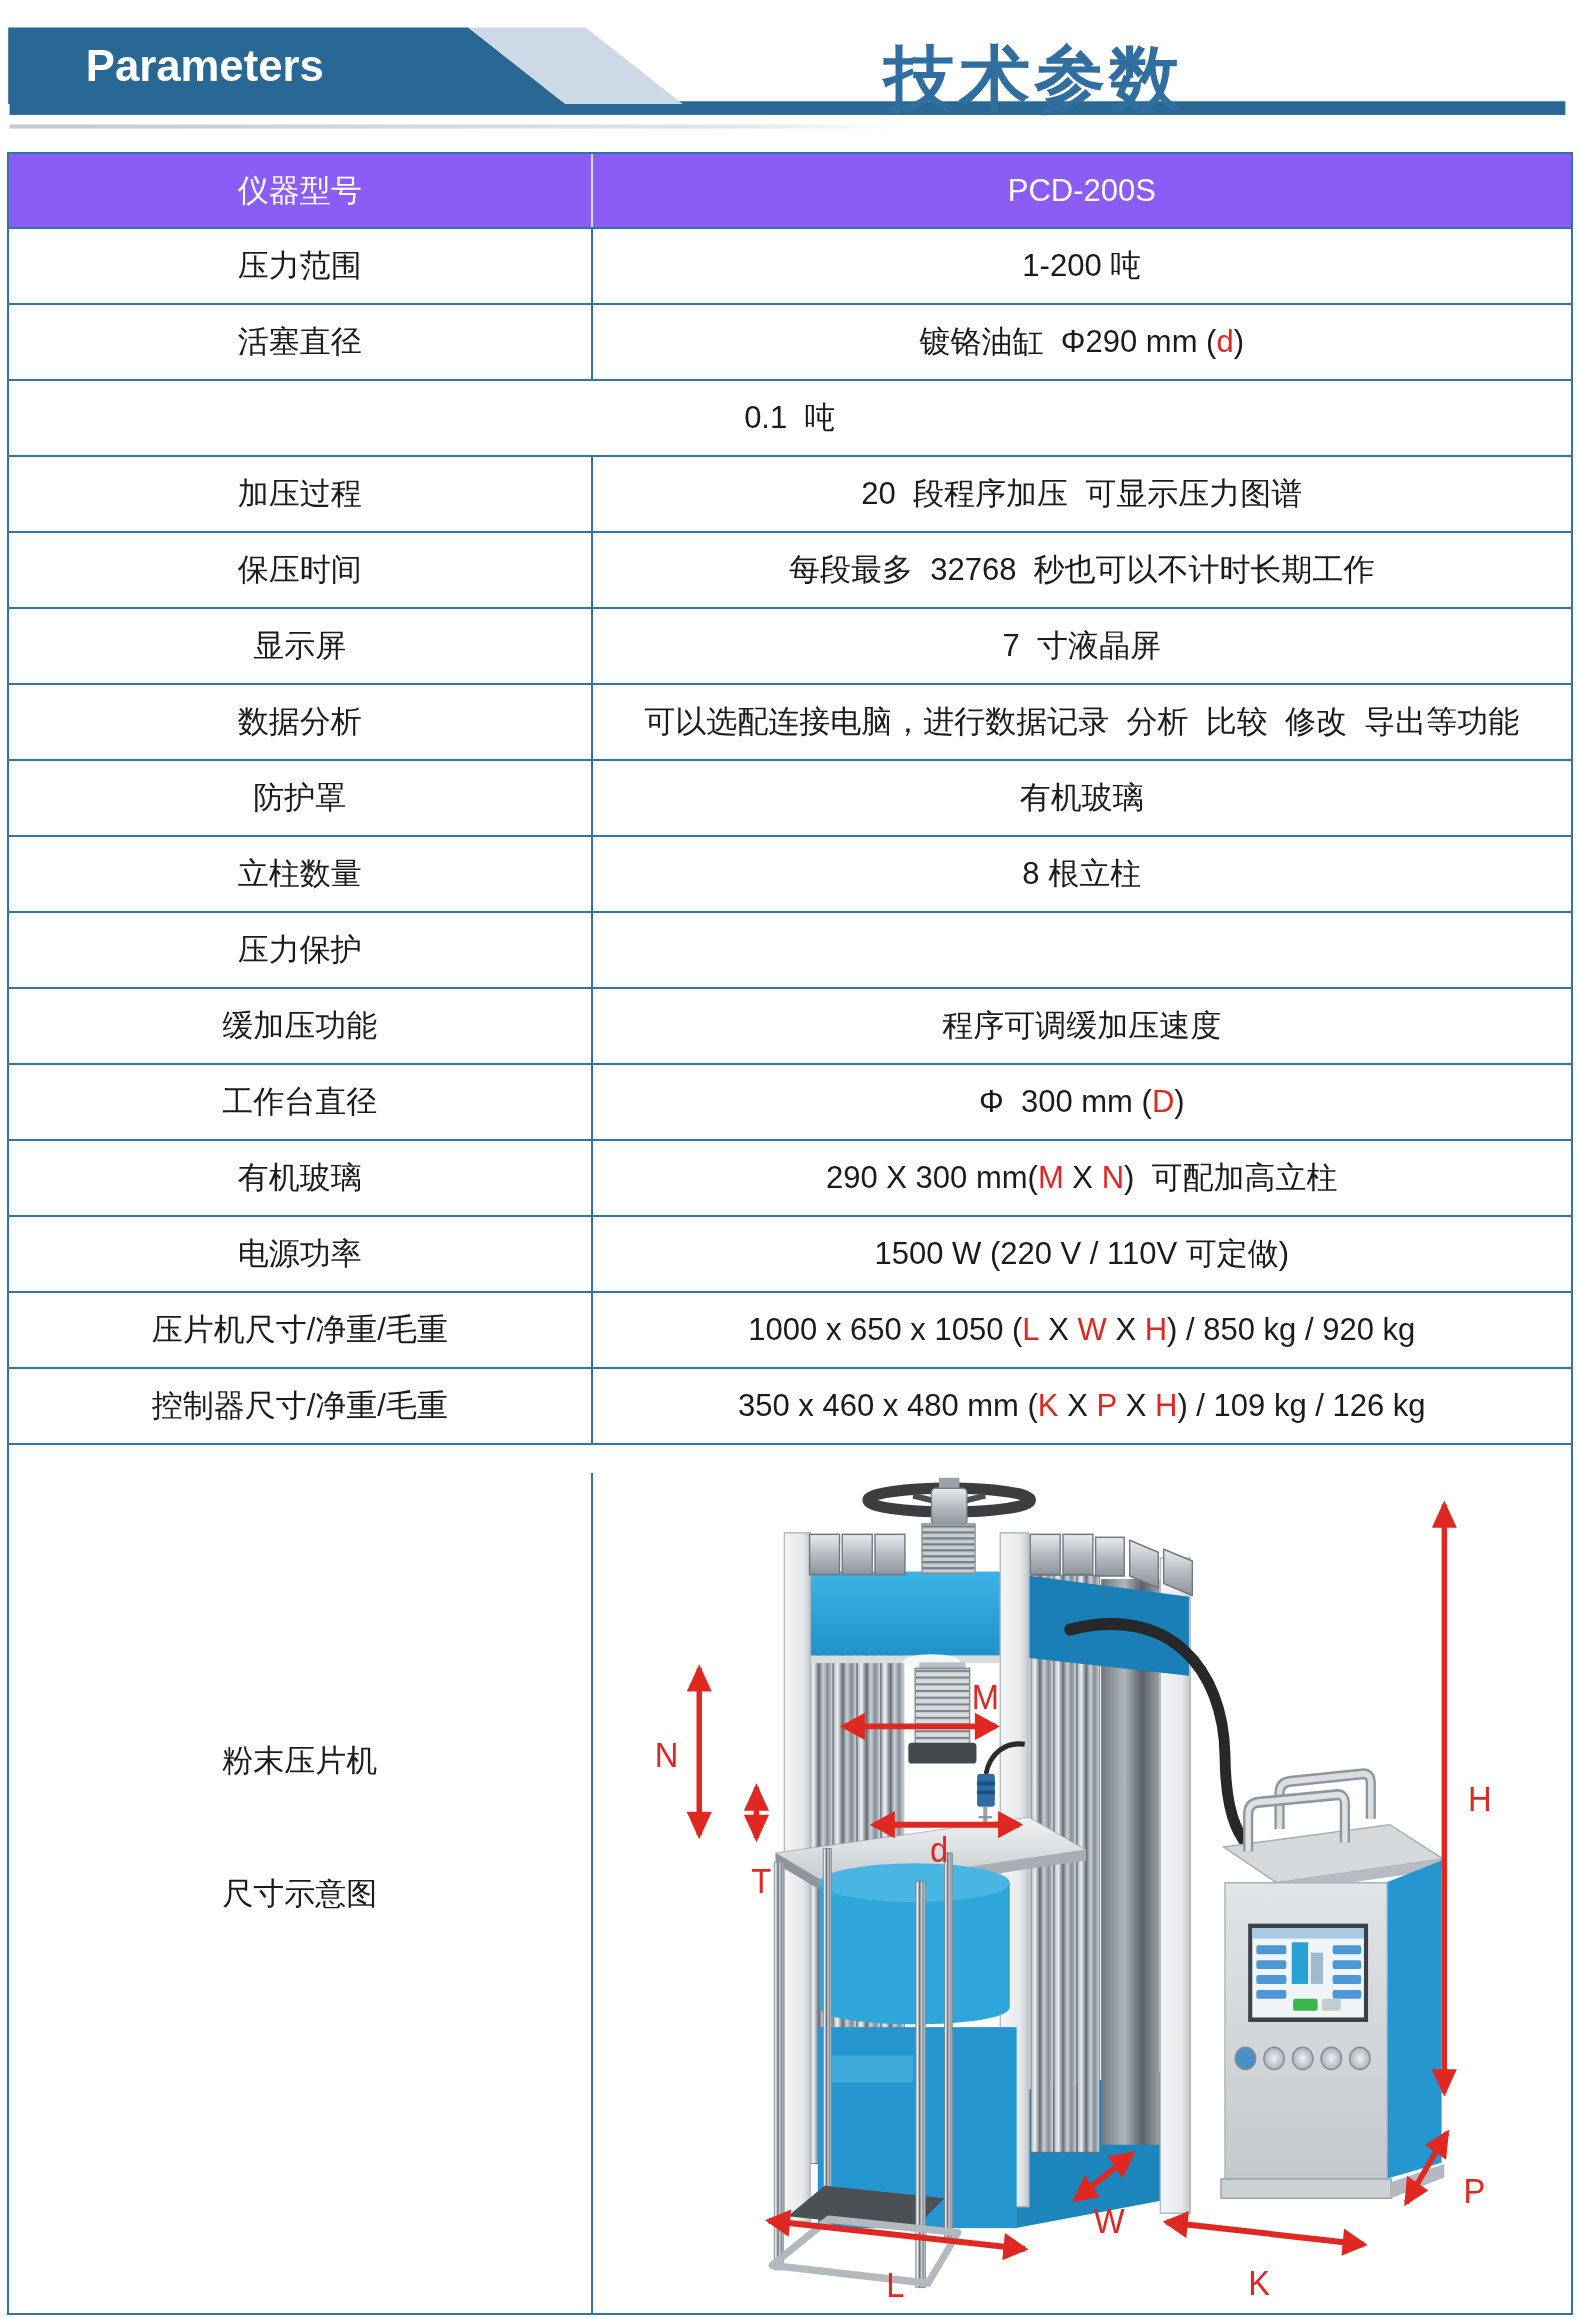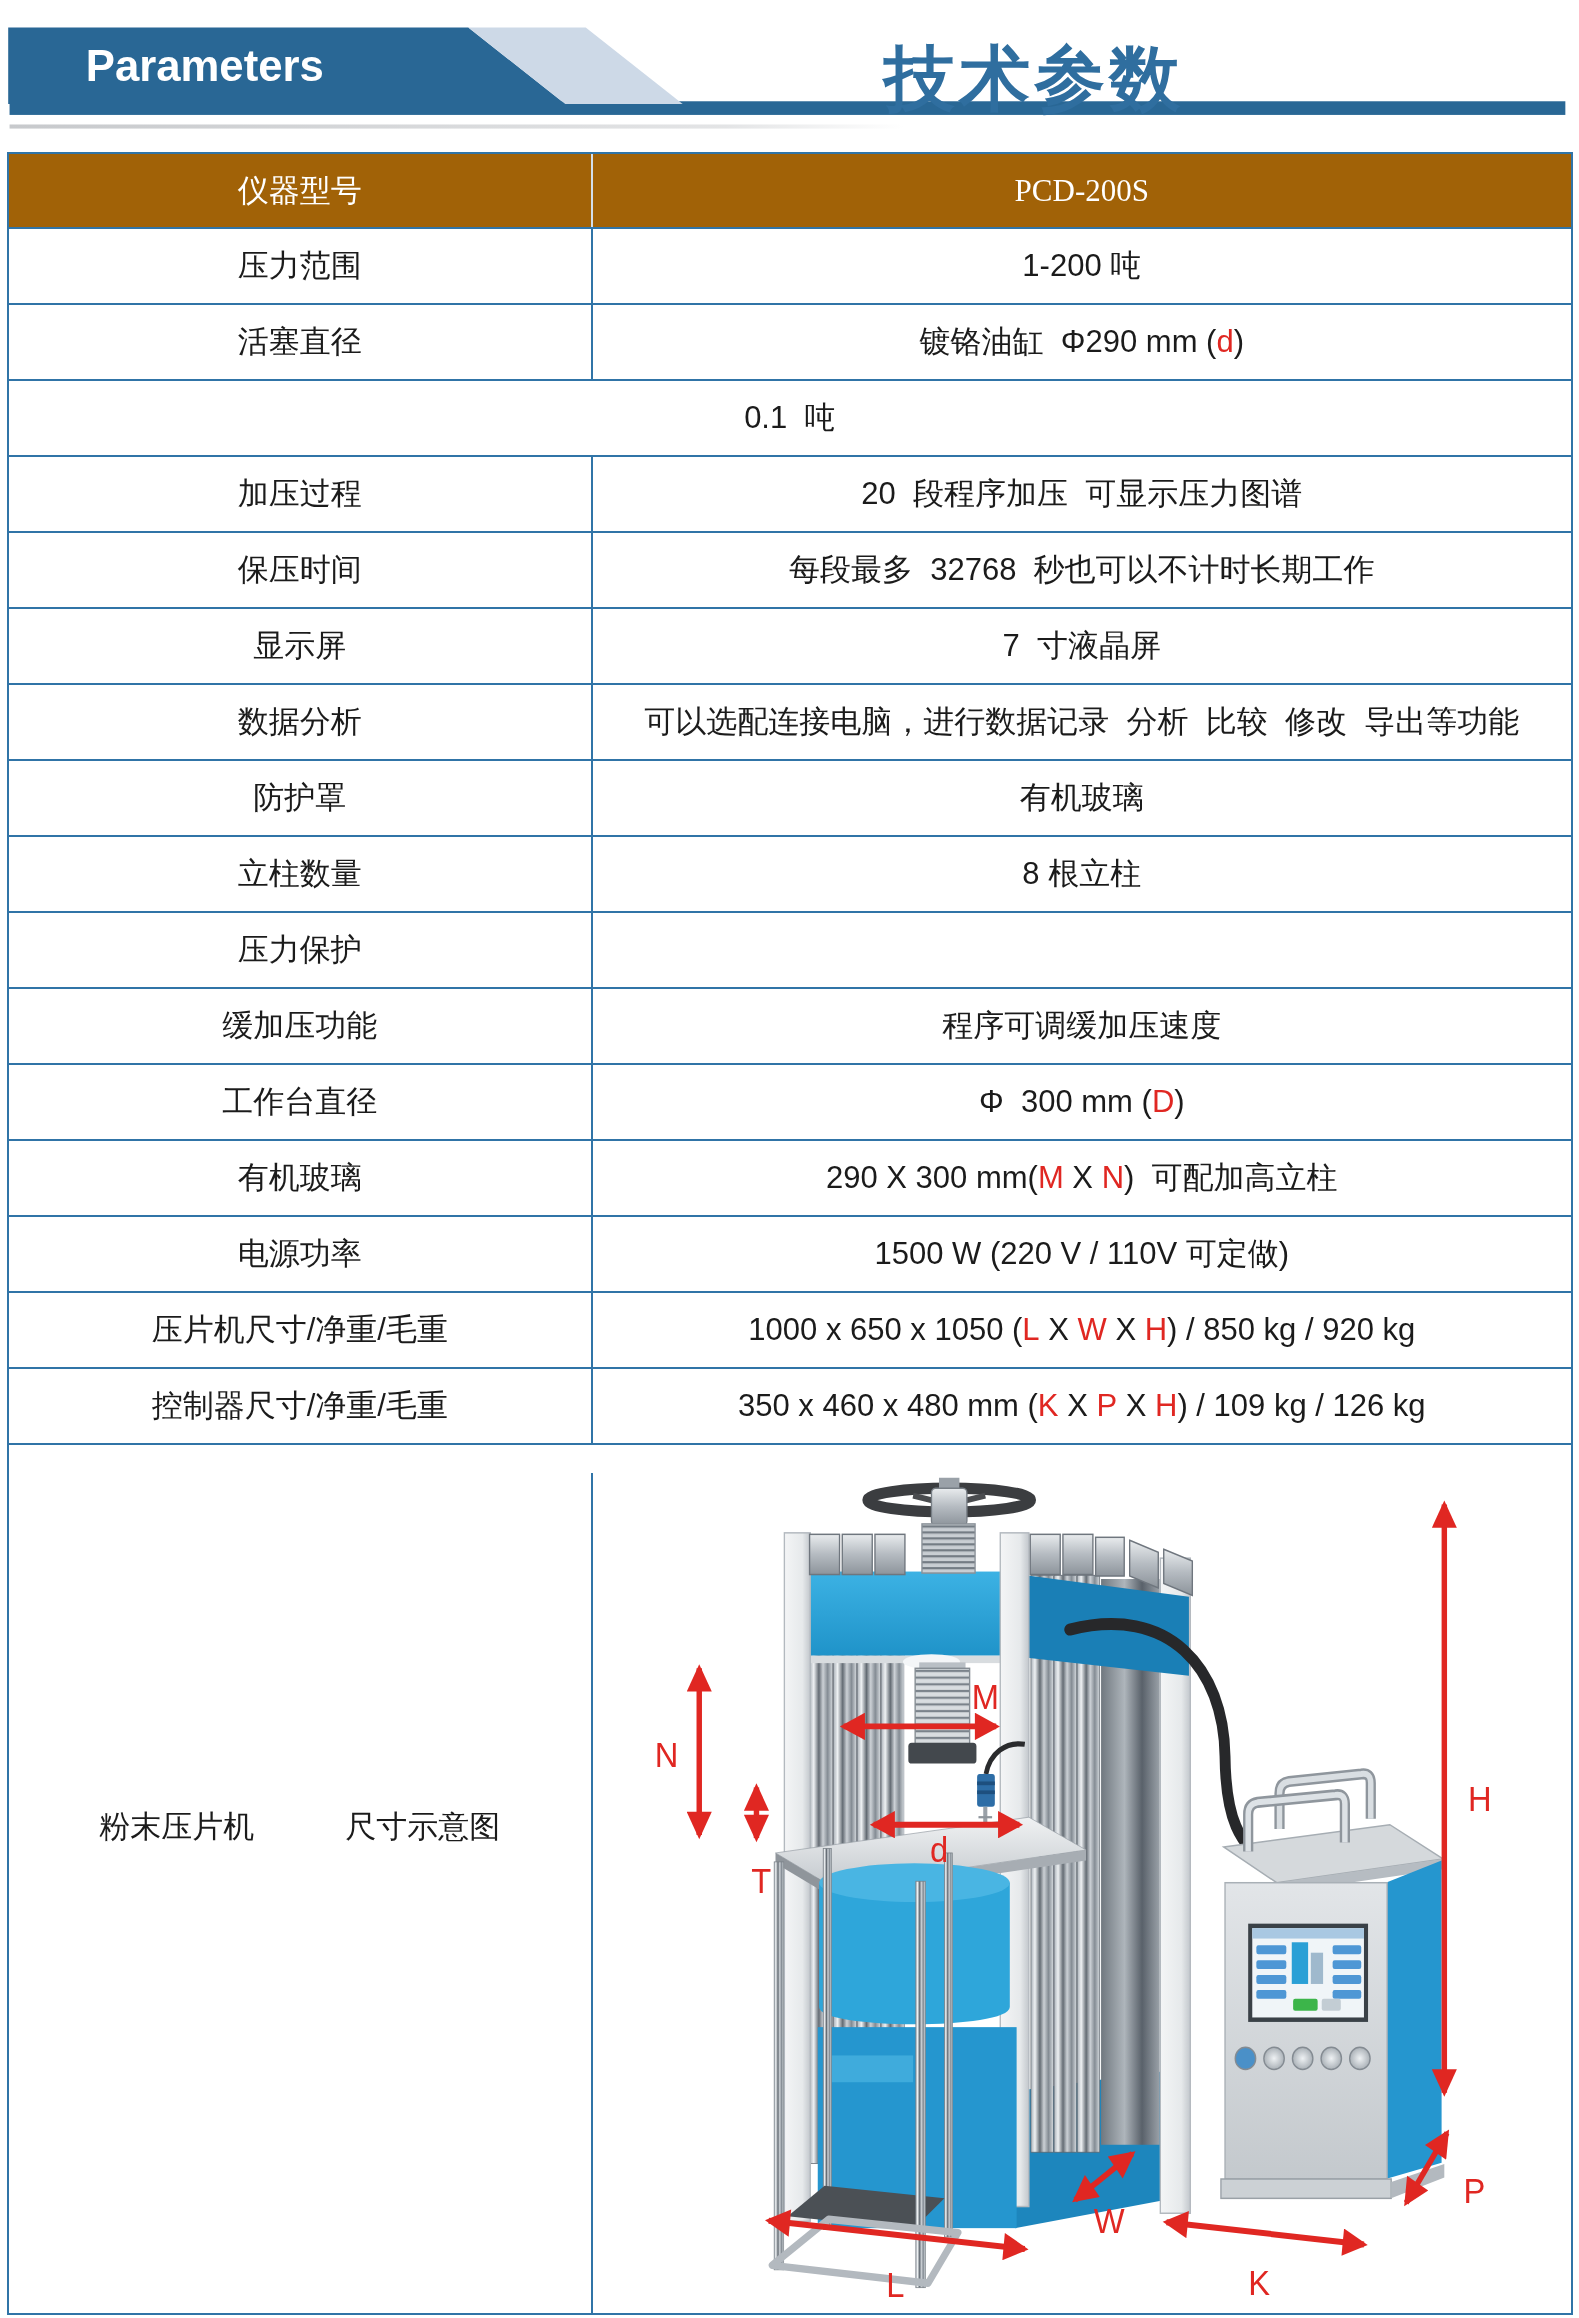--- a/index.html
+++ b/index.html
@@ -6,30 +6,30 @@
   #page{position:relative;width:1579px;height:2319px;background:#fff;overflow:hidden;
         font-family:"Liberation Sans","DejaVu Sans",sans-serif;color:#1b1b1b;padding-left:32px;}
   
   #banner{position:absolute;left:0;top:0;width:1579px;height:137px;}
   .param-text{font-weight:bold;font-size:64px;fill:#ffffff;}
   .title-text{font-weight:bold;font-size:104px;fill:#2f6e9f;letter-spacing:6px;}
   
   .sheet{position:absolute;left:6.8px;top:152px;width:1566px;height:2163px;
          border:2.7px solid #3074a7;box-sizing:border-box;display:flex;flex-direction:column;background:#fff;}
   .row{display:flex;flex:0 0 auto;height:76px;border-top:2.7px solid #3074a7;box-sizing:border-box;align-items:stretch;}
-  .row.header{height:73px;border-top:none;background:#a16207;color:#fff;font-family:Liberation Serif, serif;}
+  .row.header{height:73px;border-top:none;background:#8b5cf6;color:#fff;}
   .cell-label{flex:0 0 584px;box-sizing:border-box;border-right:2.7px solid #3074a7;
               display:flex;align-items:center;justify-content:center;font-size:31px;}
   .row.header .cell-label{border-right-color:#d3dfeb;}
   .cell-value{flex:1 1 auto;display:flex;align-items:center;justify-content:center;
               font-size:31px;white-space:pre-wrap;text-align:left;padding:0 5.5px;box-sizing:border-box;}
   .red{color:#e02722;}
   .row.figure{flex:1 1 auto;height:auto;}
   .fig-label{flex:0 0 584px;box-sizing:border-box;border-right:2.7px solid #3074a7;
-             display:flex;flex-direction:row;align-items:center;justify-content:center;
+             display:flex;flex-direction:column;align-items:center;justify-content:center;
              gap:91px;font-size:31px;transform:none;margin-top:28px;}
   .fig-label .cap{transform:translateY(-66px);}
   .fig-canvas{flex:1 1 auto;position:relative;}
   .fig-canvas svg{display:block;width:100%;height:100%;}
   .dim-label{font-size:48px;fill:#e02722;}
 </style>
 </head>
 <body>
 
 <div id="page">

